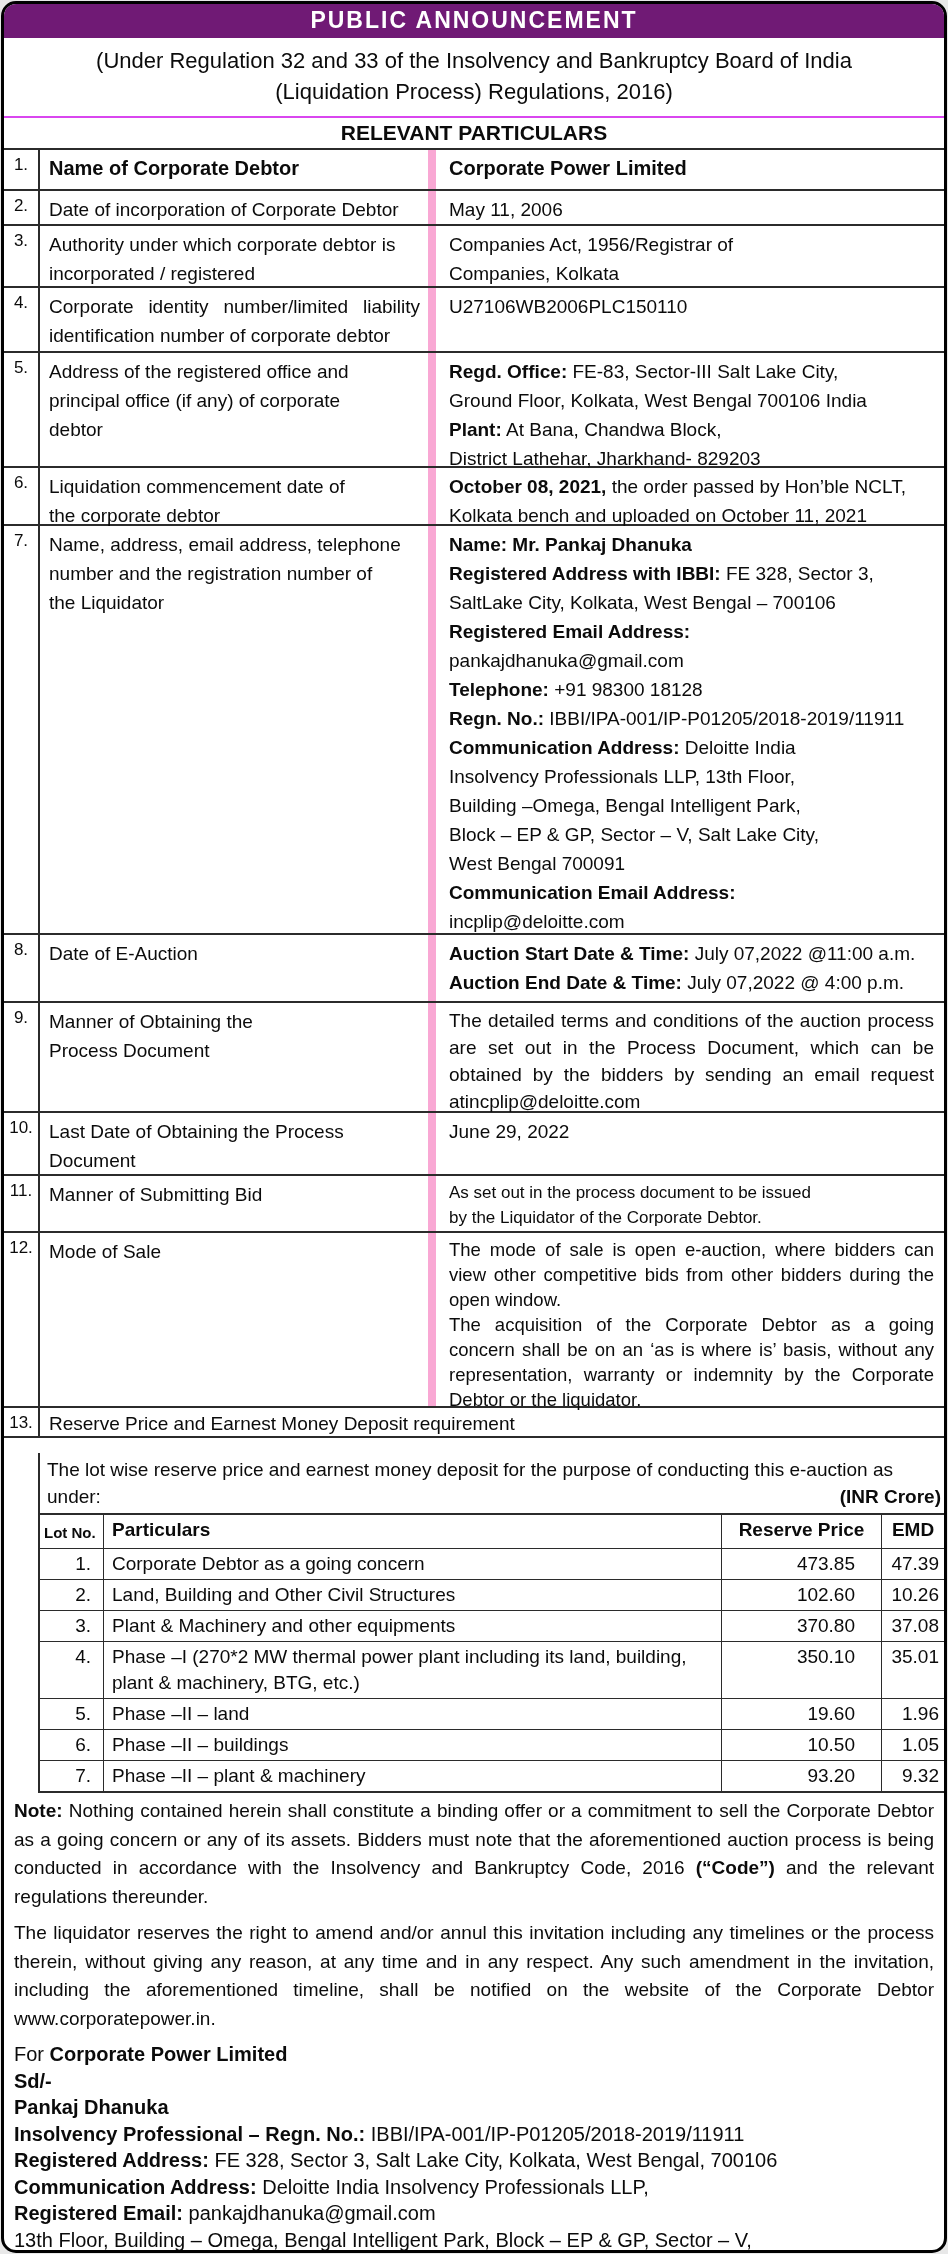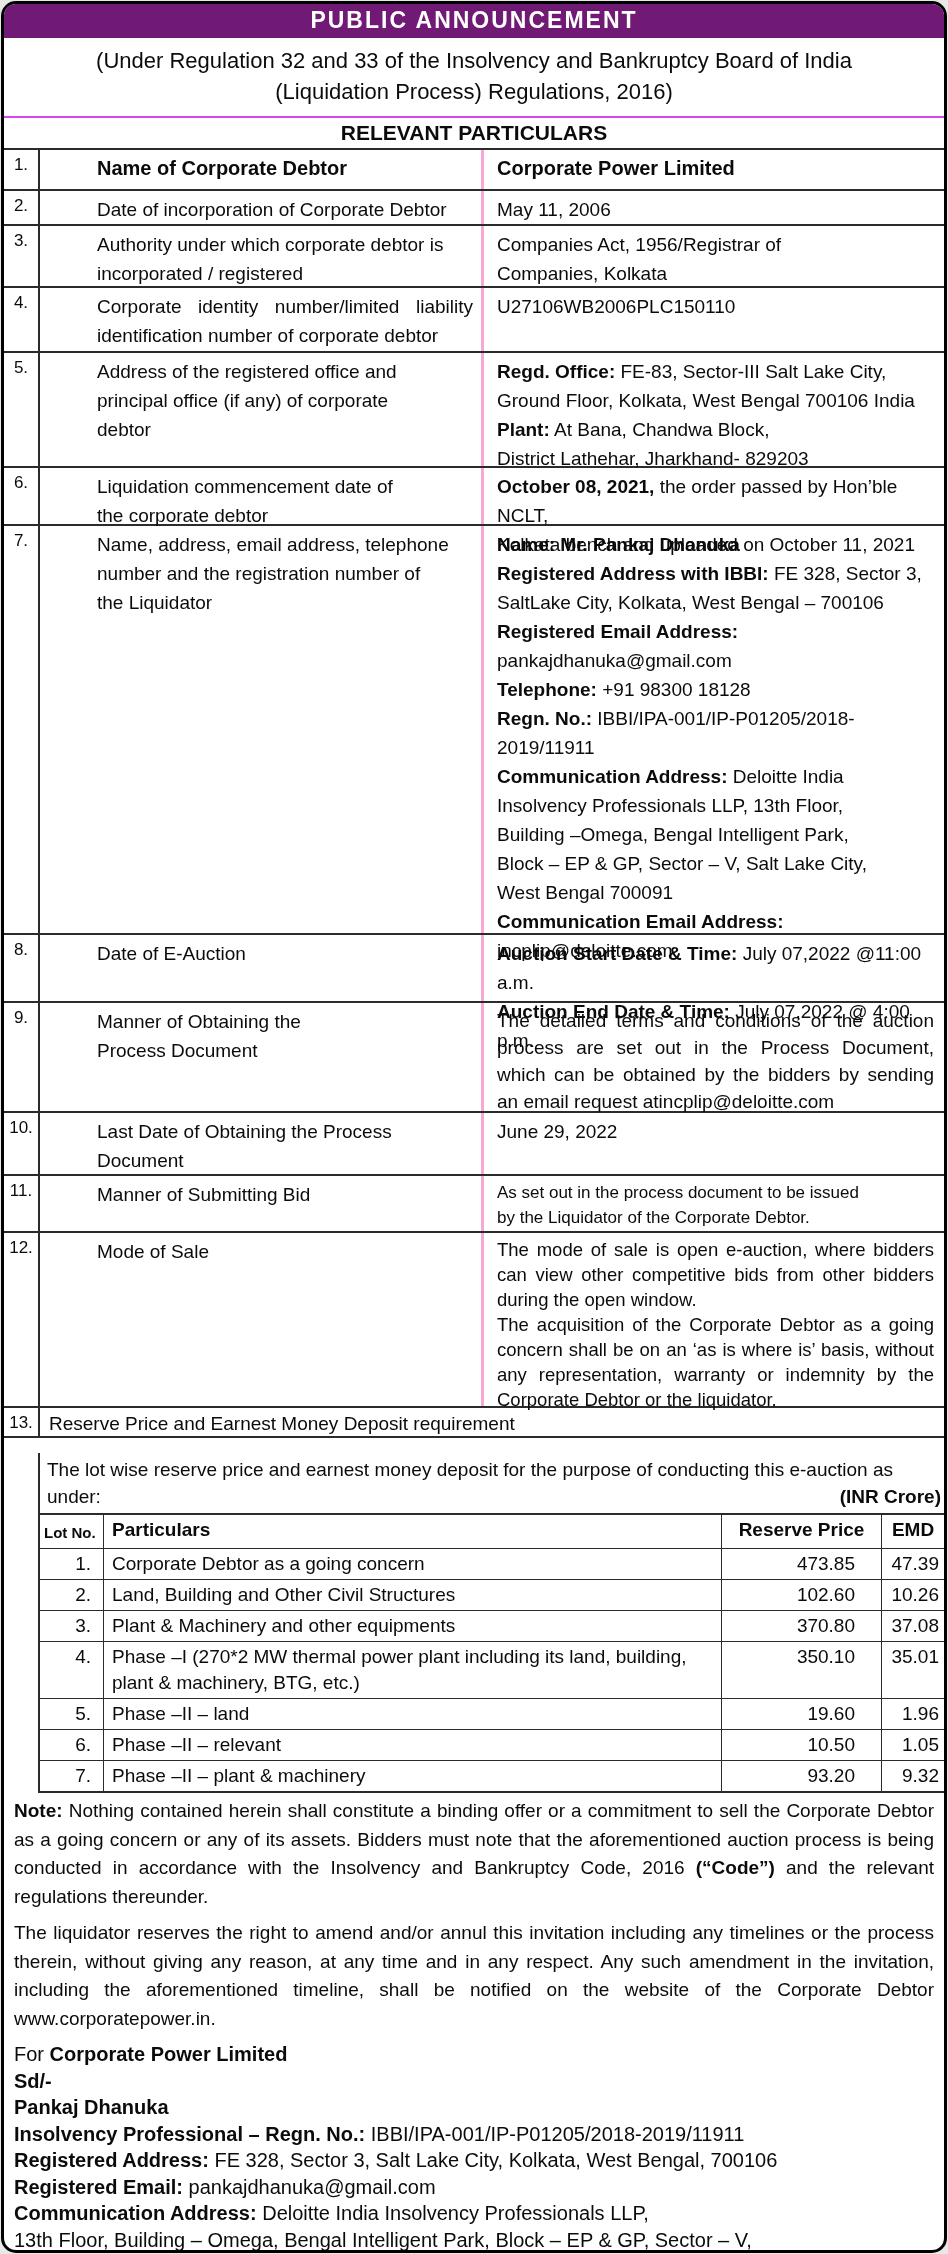--- a/index.html
+++ b/index.html
@@ -27,22 +27,22 @@
   .section {
     font-size:21px; font-weight:bold; text-align:center;
     padding:3px 3px; border-bottom:2px solid #2b2b2b;
   }
   .prow { display:flex; border-bottom:2px solid #2b2b2b; align-items:stretch; }
   .num {
     flex:0 0 36px; border-right:2px solid #2b2b2b;
     font-size:17px; text-align:center; padding-top:5px;
   }
   .plabel {
-    flex:0 0 396px; border-right:3px solid #f9a8d4;
-    padding:4px 8px 4px 9px; font-size:19px; line-height:29px; white-space:pre-line;margin-left:48px;
+    flex:0 0 396px; border-right:8px solid #f9a8d4;
+    padding:4px 8px 4px 9px; font-size:19px; line-height:29px; white-space:pre-line;
   }
   .plabel-full { flex:1; padding:2px 8px 2px 9px; font-size:19px; line-height:27px; }
   .pvalue {
     flex:1; padding:4px 10px 4px 13px;
     font-size:19px; line-height:29px; white-space:pre-line;
   }
   .b { font-weight:bold; }
   .f20 { font-size:20px !important; }
   .f18 { font-size:18.5px !important; }
   .f17 { font-size:17px !important; line-height:25px !important; }
@@ -224,21 +224,21 @@
       <div class="c-emd">35.01</div>
     </div>
     <div class="lrow">
       <div class="c-no">5.</div>
       <div class="c-part">Phase –II – land</div>
       <div class="c-rp">19.60</div>
       <div class="c-emd">1.96</div>
     </div>
     <div class="lrow">
       <div class="c-no">6.</div>
-      <div class="c-part">Phase –II – relevant</div>
+      <div class="c-part">Phase –II – buildings</div>
       <div class="c-rp">10.50</div>
       <div class="c-emd">1.05</div>
     </div>
     <div class="lrow last">
       <div class="c-no">7.</div>
       <div class="c-part">Phase –II – plant &amp; machinery</div>
       <div class="c-rp">93.20</div>
       <div class="c-emd">9.32</div>
     </div>
   </div>
@@ -247,19 +247,19 @@
     <p class="just"><span class="b">Note:</span><span> Nothing contained herein shall constitute a binding offer or a commitment to sell the Corporate Debtor as a going concern or any of its assets. Bidders must note that the aforementioned auction process is being conducted in accordance with the Insolvency and Bankruptcy Code, 2016 </span><span class="b">(“Code”)</span><span> and the relevant regulations thereunder.</span></p>
     <p class="just">The liquidator reserves the right to amend and/or annul this invitation including any timelines or the process therein, without giving any reason, at any time and in any respect. Any such amendment in the invitation, including the aforementioned timeline, shall be notified on the website of the Corporate Debtor www.corporatepower.in.</p>
   </div>
 
   <div class="footer">
     <div><span>For </span><span class="b">Corporate Power Limited</span></div>
     <div class="b">Sd/-</div>
     <div class="b">Pankaj Dhanuka</div>
     <div><span class="b">Insolvency Professional – Regn. No.:</span><span> IBBI/IPA-001/IP-P01205/2018-2019/11911</span></div>
     <div><span class="b">Registered Address:</span><span> FE 328, Sector 3, Salt Lake City, Kolkata, West Bengal, 700106</span></div>
+    <div><span class="b">Communication Address:</span><span> Deloitte India Insolvency Professionals LLP,</span></div>
     <div><span class="b">Registered Email:</span><span> pankajdhanuka@gmail.com</span></div>
-    <div><span class="b">Communication Address:</span><span> Deloitte India Insolvency Professionals LLP,</span></div>
     <div>13th Floor, Building – Omega, Bengal Intelligent Park, Block – EP &amp; GP, Sector – V,</div>
     <div><span>Salt Lake City, West Bengal 700091| </span><span class="b">Communication Email:</span><span> incplip@deloitte.com</span></div>
   </div>
 
 </div>
 
 </body></html>

